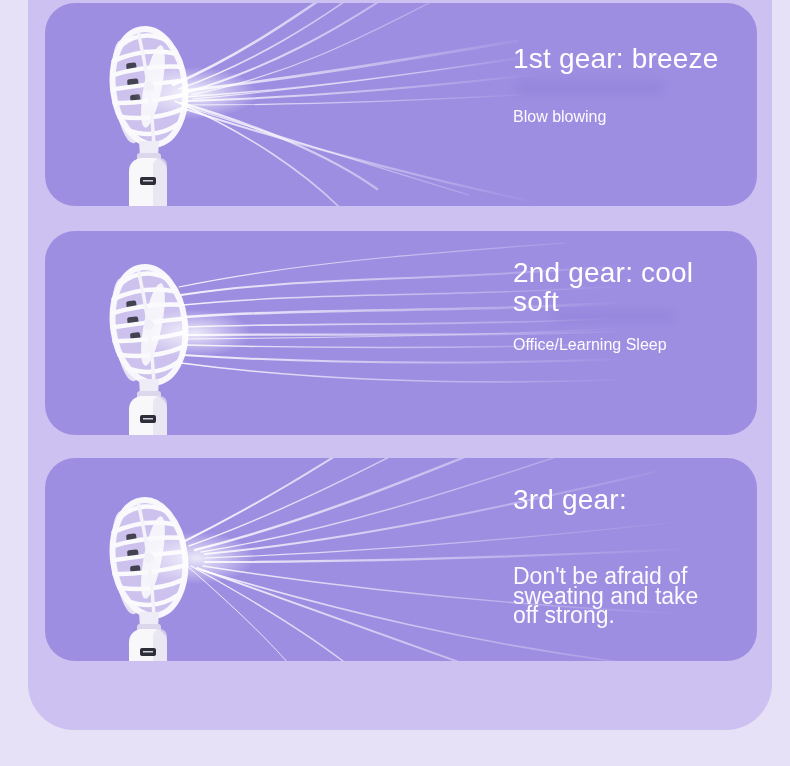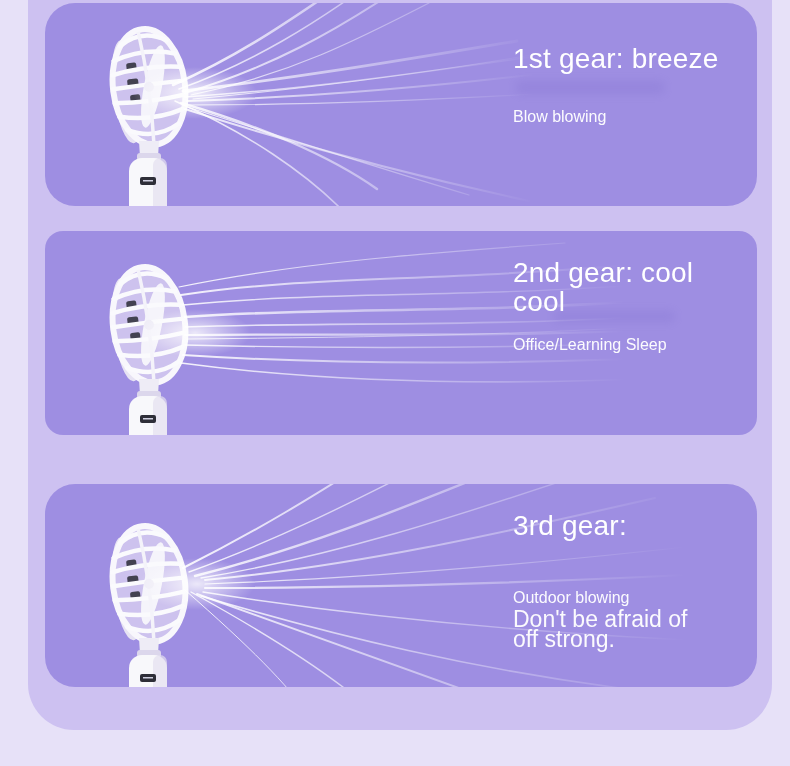--- a/index.html
+++ b/index.html
@@ -27,22 +27,22 @@
   }
   .card{
     position:absolute;
     left:45px;
     width:712px;
     background:var(--card-bg);
     border-radius:30px;
     overflow:hidden;
   }
   .card.c1{top:3px;height:203px;}
-  .card.c2{top:231px;height:204px;border-radius:18px;}
-  .card.c3{top:484px;height:203px;}
+  .card.c2{top:231px;height:204px;}
+  .card.c3{top:458px;height:203px;}
 
   .fan{
     position:absolute;
     left:48px;
     width:120px;height:196px;
   }
   .c1 .fan{top:22px;}
   .c2 .fan{top:32px;}
   .c3 .fan{top:38px;}
 
@@ -194,21 +194,21 @@
       <path stroke-width="2" d="M138,124 C290,134 470,134 680,124"></path>
       <path stroke-width="1.2" d="M134,56 C250,32 380,22 520,12"></path>
       <path stroke-width="1.6" d="M136,132 C270,150 440,156 640,146"></path>
       <path stroke-width="1" d="M142,108 C330,106 520,104 712,88"></path>
     </g>
   </svg>
   <div class="ghost"></div>
   <div class="text">
     <div class="title">
       <div>2nd gear: cool</div>
-      <div>cool</div>
+      <div>soft</div>
     </div>
     <div class="subtitle">Office/Learning Sleep</div>
     <div class="desc">
     </div>
   </div>
 </section>
 
 <section class="card c3">
   <svg class="fan">
       <use href="#fan-shape"></use>
@@ -238,19 +238,19 @@
       <path stroke-width="2" d="M152,110 C250,146 346,180 436,212"></path>
       <path stroke-width="1.4" d="M146,108 C226,152 288,192 326,226"></path>
       <path stroke-width="1" d="M140,106 C204,162 244,202 264,232"></path>
       <path stroke-width="1.6" d="M156,112 C290,152 430,186 590,206"></path>
     </g>
   </svg>
   <div class="text">
     <div class="title">
       <div>3rd gear:</div>
     </div>
-    <div class="subtitle">Outdoor blowing</div>
     <div class="desc">
       <div>Don't be afraid of</div>
+      <div>sweating and take</div>
       <div>off strong.</div>
     </div>
   </div>
 </section>
 
 </body></html>

